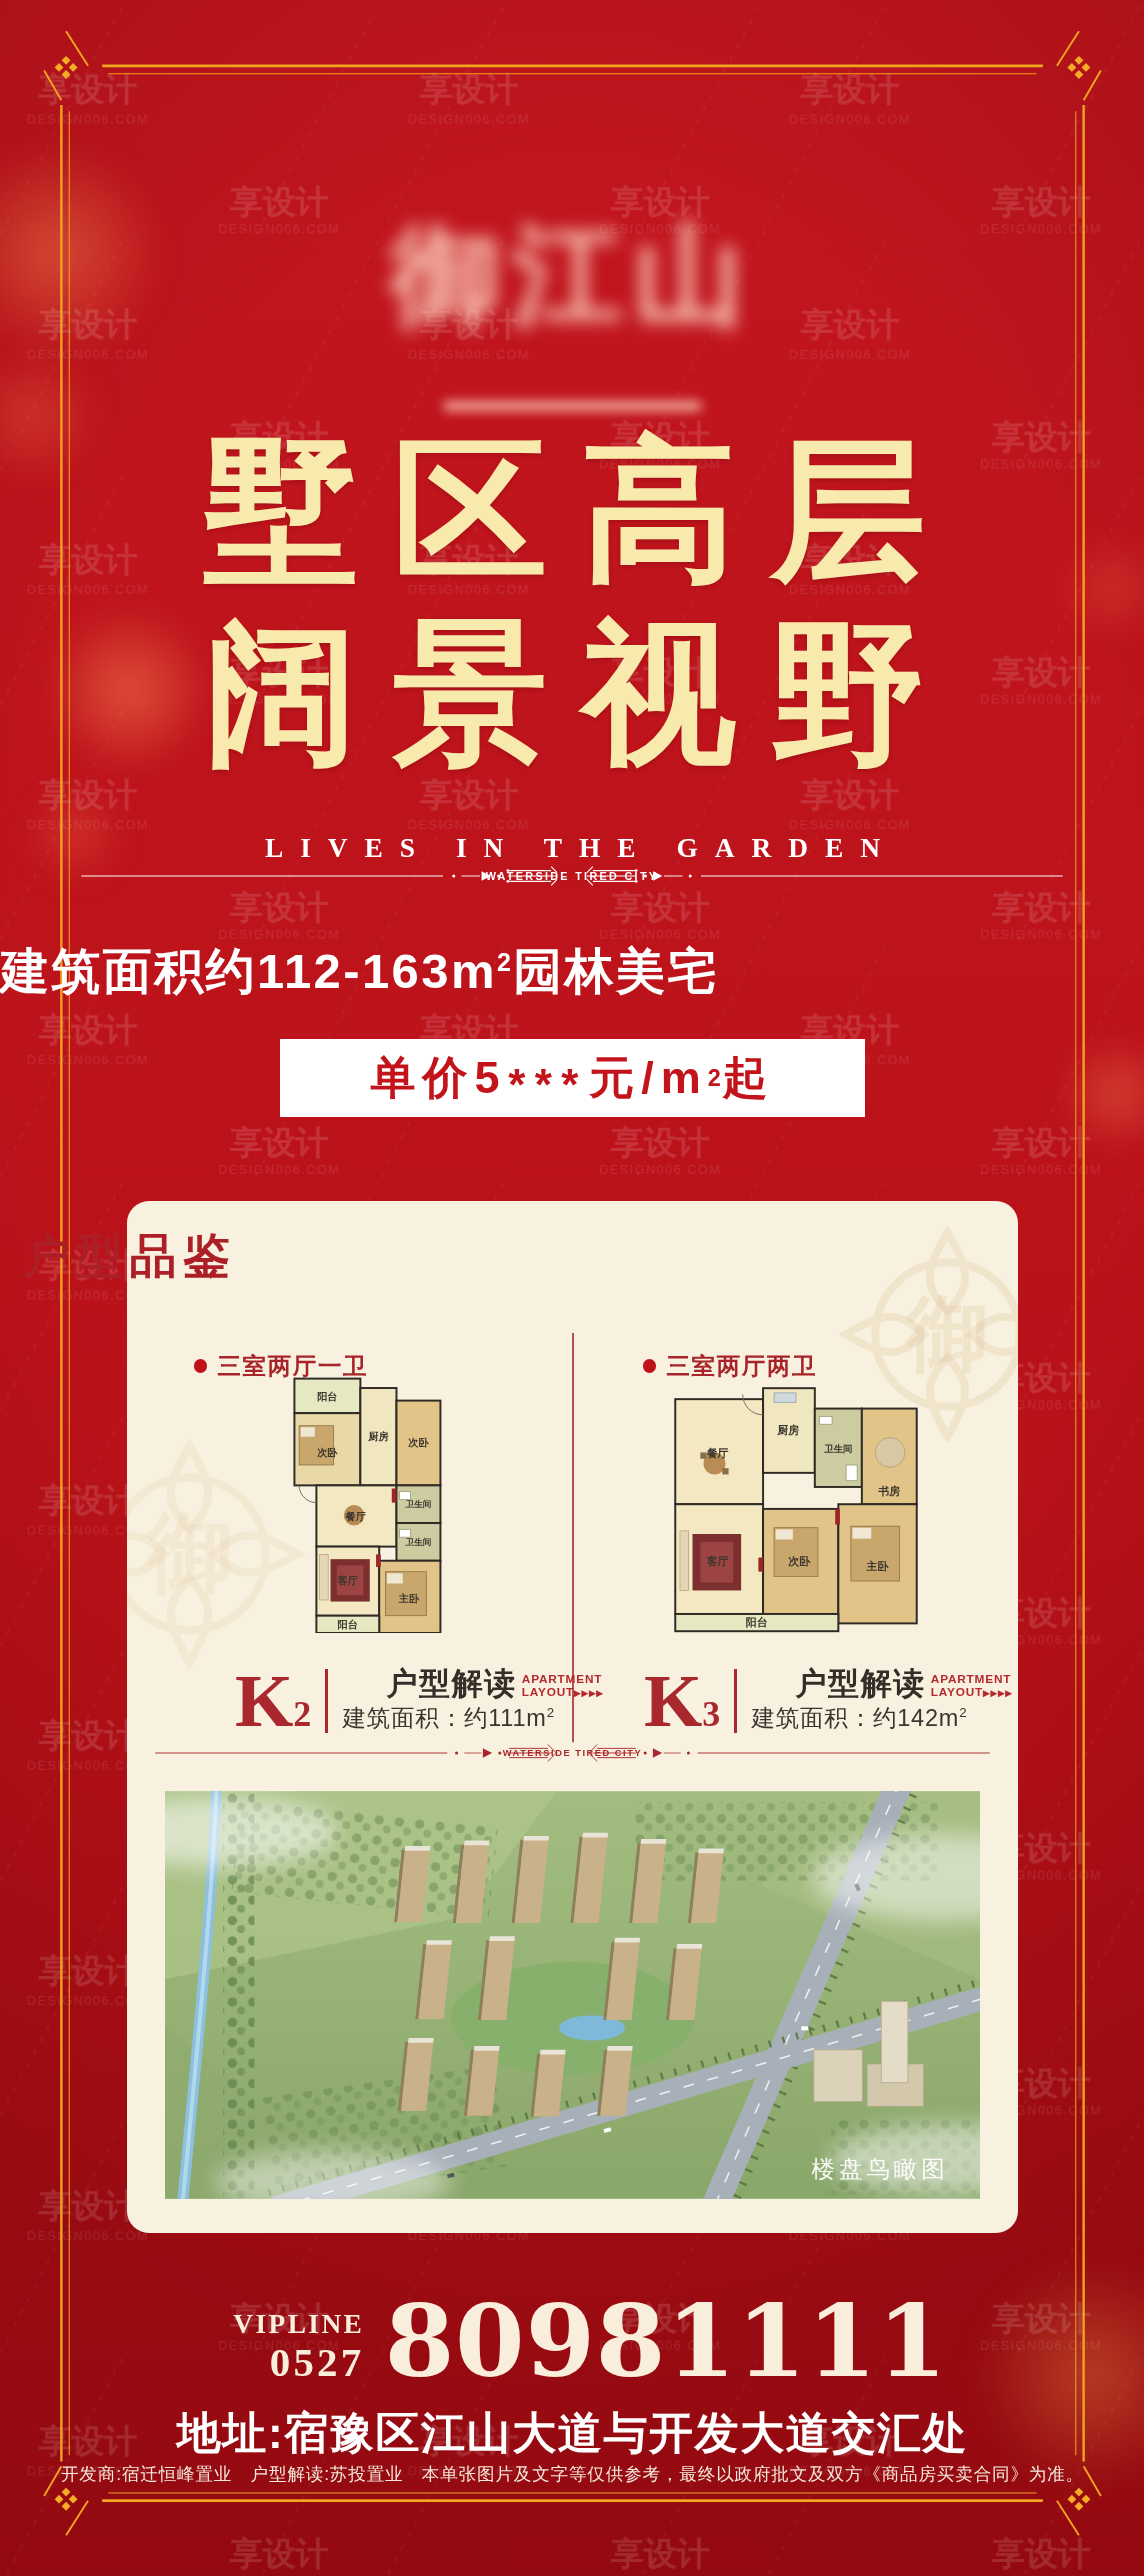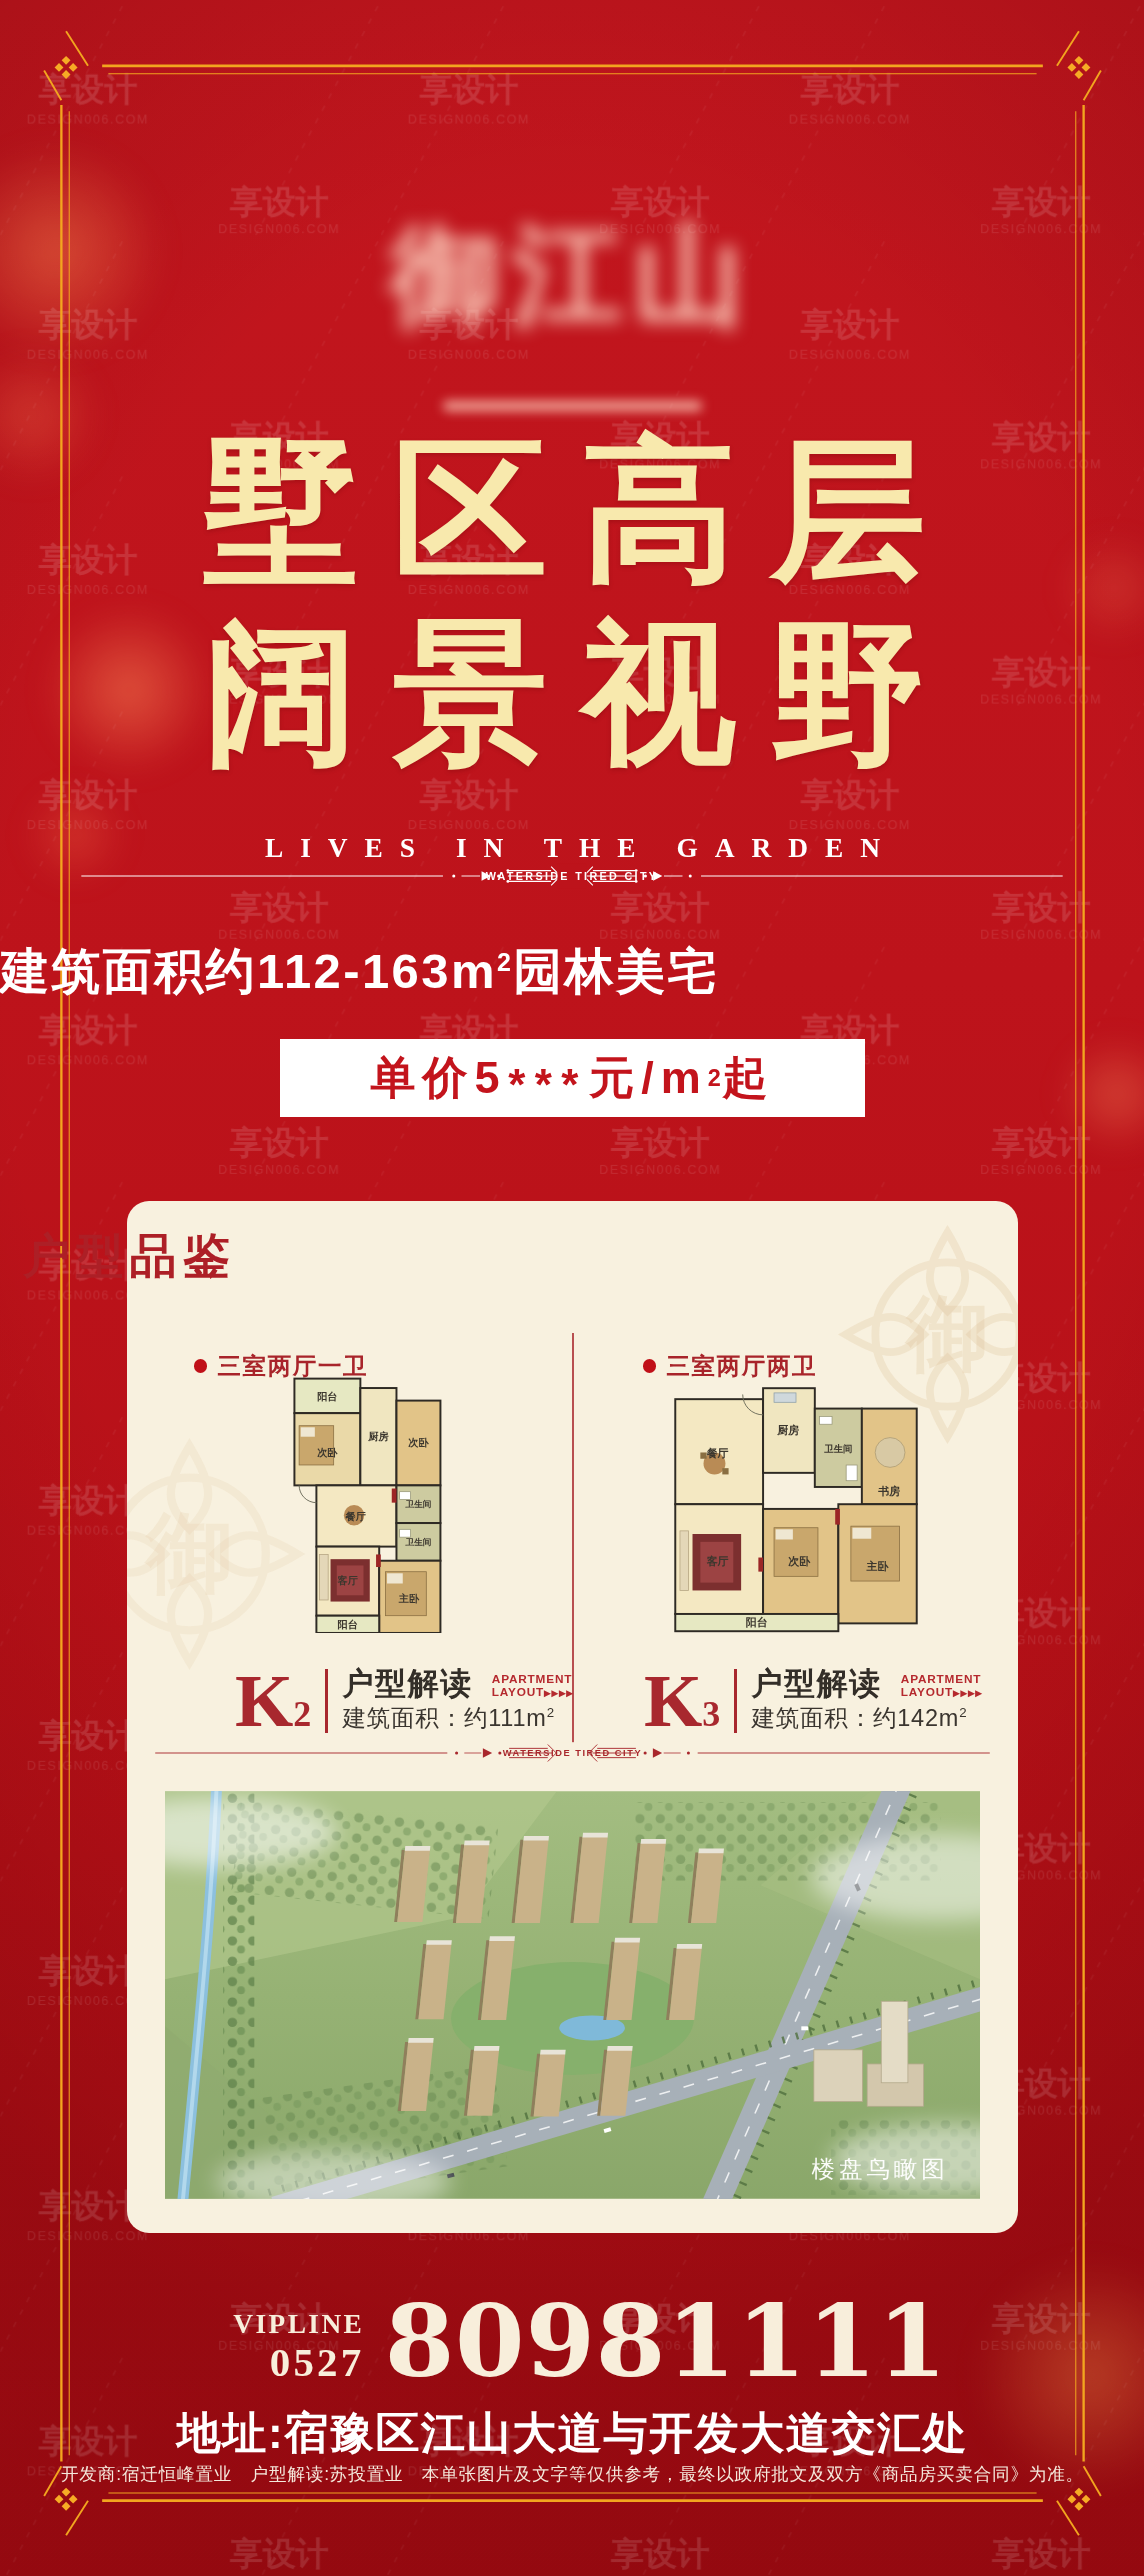--- a/index.html
+++ b/index.html
@@ -52,21 +52,21 @@
     display:flex;align-items:center;gap:10.2px;}
   .tag-dot{display:inline-block;width:13.3px;height:13.3px;border-radius:50%;background:#c01018;}
   .tagL{left:194px;top:1350px;} .tagR{left:643px;top:1350px;}
   .plan-svg{position:absolute;}
   .cap{position:absolute;display:flex;align-items:center;gap:14px;}
   .capL{left:235px;top:1668px;} .capR{left:644px;top:1668px;}
   .k{font-family:"Liberation Serif",serif;font-weight:700;font-size:75px;line-height:.85;color:#a8282e;}
   .ksub{font-size:36px;}
   .vbar{width:3.1px;height:64px;background:#a8282e;}
   .cap-right{display:flex;flex-direction:column;gap:3.1px;}
-  .cap-top{display:flex;align-items:flex-end;gap:19px;}
+  .cap-top{display:flex;align-items:flex-end;gap:5px;margin-left:44px;}
   .cap-name{font-size:31px;font-weight:900;color:#332e28;letter-spacing:1.6px;line-height:1;}
   .cap-en{display:flex;flex-direction:column;font-size:11.8px;font-weight:700;color:#b5292e;line-height:1.1;letter-spacing:0.8px;}
   .cap-arrows{color:#b5292e;font-size:8.6px;letter-spacing:0.8px;}
   .cap-area{font-size:23.5px;color:#3a352f;letter-spacing:0.8px;}
   .cap-area sup{font-size:13.3px;}
   .card-div{left:149px;top:1736px;}
   .aerial{left:165px;top:1791px;width:815px;height:408px;}
 
   .contact{left:0;top:2291px;width:100%;display:flex;justify-content:center;align-items:center;gap:20.4px;}
   .vip-col{display:flex;flex-direction:column;align-items:flex-end;gap:0;color:#f8eedb;

